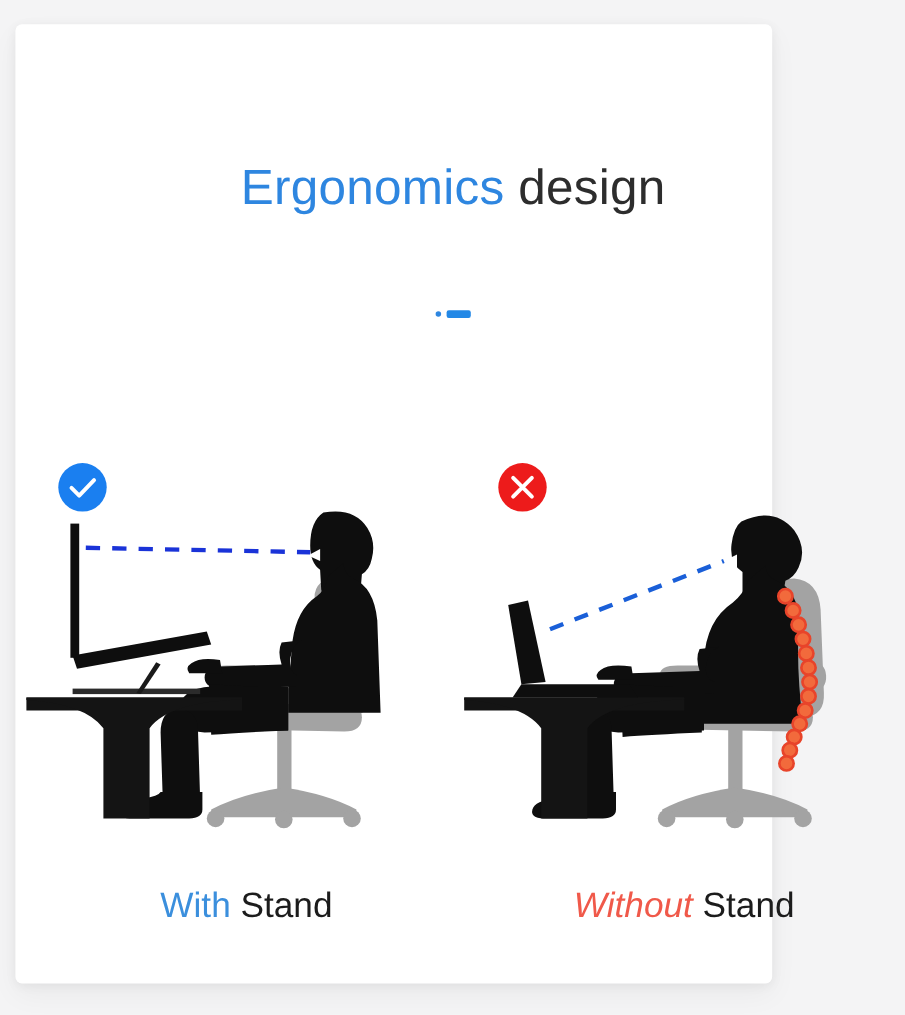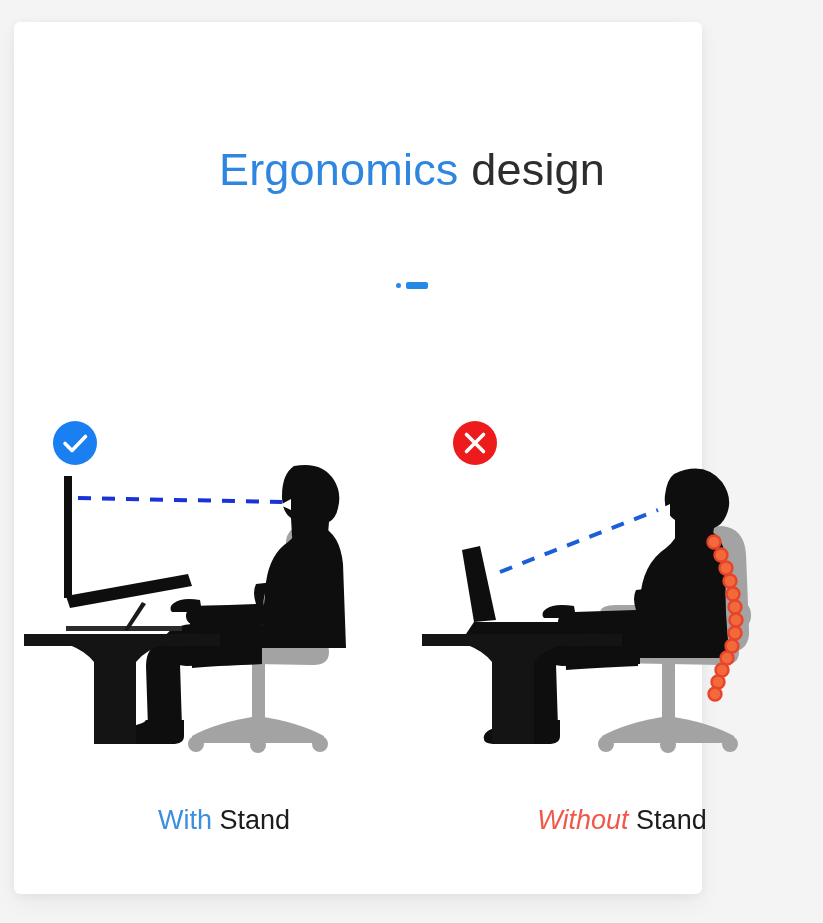--- a/index.html
+++ b/index.html
@@ -88,21 +88,21 @@
   .scene svg { display: block; }
   .scene-left  { left: 10px; }
   .scene-right { left: 408px; }
 
   
   .caption {
     position: absolute;
     top: 783px;
     width: 400px;
     text-align: center;
-    font-size: 27px;
+    font-size: 32px;
     white-space: nowrap;
   }
   .caption-left  { left: 10px; }
   .caption-right { left: 408px; }
   .cap-good { color: #3b8fdd; }
   .cap-bad  { color: #f0594a; font-style: italic; }
   .cap-rest { color: #1c1c1c; }
 </style>
 </head>
 <body>

